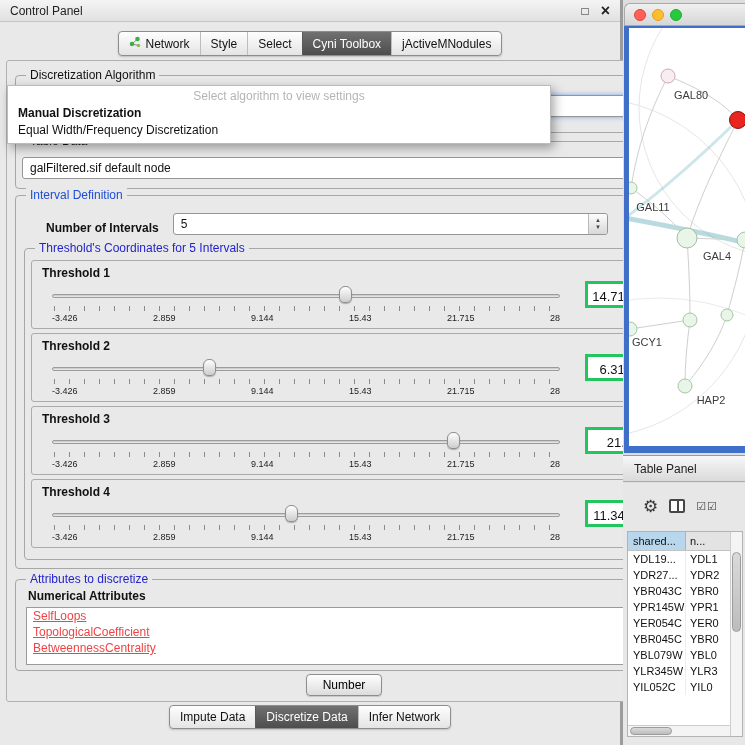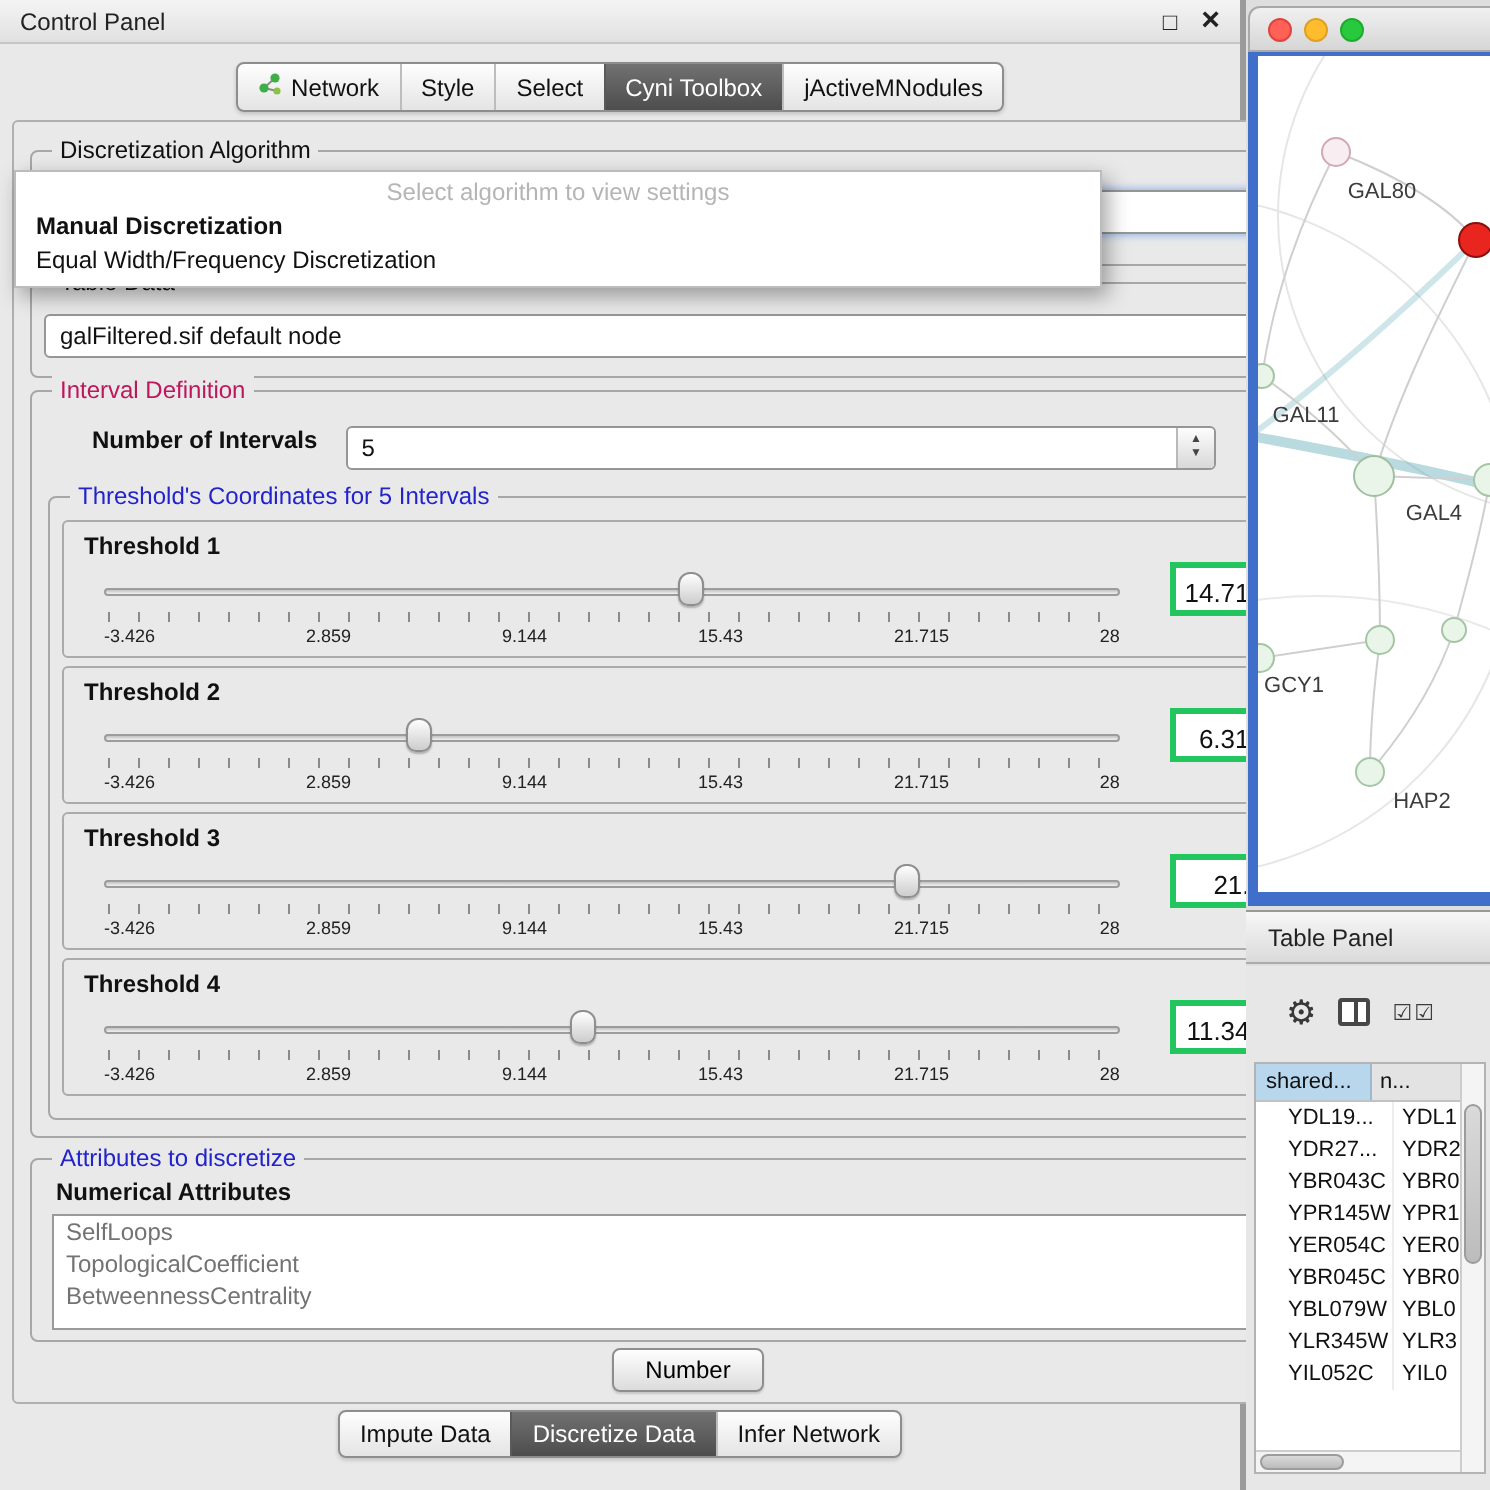--- a/index.html
+++ b/index.html
@@ -22,21 +22,21 @@
   .seg .tab { padding:4px 10px; font-size:12px; color:#111; border-left:1px solid #bdbdbd;
     display:flex; align-items:center; gap:5px; white-space:nowrap; }
   .seg .tab:first-child { border-left:none; }
   .seg .tab.selected { background:linear-gradient(#717171,#4d4d4d); color:#fff; border-left-color:#5a5a5a; }
 
   .cp-body { position:absolute; left:6px; top:60px; width:676px; height:642px;
     border:1px solid #b0b0b0; border-radius:3px; background:#e9e9e9; }
 
   .group { position:absolute; border:1px solid #a7a7a7; border-radius:4px; }
   .gl { position:absolute; top:-8px; left:10px; background:#e9e9e9; padding:0 4px; font-size:12px; color:#111; white-space:nowrap; }
-  .gl.green { color:#be185d; }
+  .gl.green { color:#1d4ed8; }
   .gl.blue  { color:#2323cc; }
 
   .combo { position:relative; background:#fff; border:1px solid #969696; border-radius:3px;
     height:22px; font-size:12px; line-height:20px; padding:0 26px 0 7px; color:#111;
     white-space:nowrap; overflow:hidden; }
   .cap { position:absolute; right:0; top:0; bottom:0; width:19px; border-radius:0 2px 2px 0;
     display:flex; flex-direction:column; align-items:center; justify-content:center;
     font-size:6px; line-height:7px; }
   .cap.blue { background:linear-gradient(#8cb2f2,#3a66c8); color:#fff; }
   .cap.gray { background:linear-gradient(#fdfdfd,#d8d8d8); color:#444; border-left:1px solid #b9b9b9; }
@@ -47,21 +47,21 @@
   .overlay { position:absolute; left:0; top:24px; width:544px; z-index:40; background:#fff;
     border:1px solid #bcbcbc; box-shadow:3px 4px 10px rgba(0,0,0,.35); padding-bottom:4px; }
   .overlay .ph  { text-align:center; color:#b5b5b5; font-size:12px; padding:3px 0 2px; }
   .overlay .opt { font-size:12px; padding:1px 10px 2px; }
   .overlay .opt.bold { font-weight:bold; }
 
   .td-group { left:8px; right:8px; top:80px; height:48px; }
   .td-combo { position:absolute; left:6px; right:6px; top:15px; }
 
   .iv-group { left:8px; right:8px; top:134px; height:374px; }
-  .iv-row { position:absolute; left:30px; right:64px; top:17px; height:22px; display:flex; align-items:flex-start; gap:14px; }
+  .iv-row { position:absolute; left:30px; right:64px; top:17px; height:22px; display:flex; align-items:flex-end; gap:14px; }
   .iv-label { font-weight:bold; font-size:12px; white-space:nowrap; }
   .iv-combo { flex:1; }
 
   .thr-group { position:absolute; left:8px; right:12px; top:52px; bottom:8px;
     border:1px solid #a7a7a7; border-radius:4px; }
   .thr-list { position:absolute; left:6px; right:6px; top:11px; bottom:4px; }
 
   .threshold { position:relative; height:69px; margin-bottom:4px;
     border:1px solid #ababab; border-radius:3px; background:#e9e9e9; }
   .th-label { position:absolute; top:5px; left:10px; font-weight:bold; font-size:12px; }
@@ -75,21 +75,21 @@
     background:repeating-linear-gradient(to right,#8a8a8a 0 1px,transparent 1px 15px); }
   .scale { position:absolute; left:0; right:0; top:28px; display:flex; justify-content:space-between;
     font-size:9px; color:#222; }
   .th-value { position:absolute; right:11px; top:20px; width:56px; height:27px; background:#fff;
     border:3px solid #22c55e; font-size:13px; text-align:right; line-height:25px; padding-right:6px; }
 
   .attr-group { left:8px; right:8px; top:518px; height:92px; }
   .attr-title { position:absolute; top:9px; left:12px; font-weight:bold; font-size:12px; }
   .attr-list { position:absolute; left:10px; right:12px; top:27px; height:58px;
     background:#fff; border:1px solid #9a9a9a; overflow:hidden; }
-  .attr-item { font-size:12px; line-height:16px; padding-left:6px; color:#737373; white-space:nowrap; }
+  .attr-item { font-size:12px; line-height:16px; padding-left:6px; color:#ef4444; white-space:nowrap;text-decoration:underline; }
   .vscroll { position:absolute; right:0; top:0; bottom:0; width:13px; background:#f2f2f2; border-left:1px solid #cfcfcf; }
   .vthumb  { position:absolute; left:1px; right:1px; top:1px; height:30px;
     background:linear-gradient(#dcdcdc,#b8b8b8); border:1px solid #999; border-radius:5px; }
 
   .apply-row { position:absolute; left:0; right:0; top:613px; display:flex; justify-content:center; }
   .btn { padding:3px 16px; font-size:12px; background:linear-gradient(#fefefe,#dcdcdc);
     border:1px solid #8e8e8e; border-radius:4px; box-shadow:0 1px 1px rgba(0,0,0,.15); }
 
   .cp-bottom-tabs { position:absolute; top:705px; left:0; right:0; display:flex; justify-content:center; }
 
@@ -118,21 +118,21 @@
   .col-icon::after { content:''; position:absolute; left:50%; top:0; bottom:0; width:2px; background:#474747; }
   .checks { font-size:11px; color:#3c3c3c; letter-spacing:1px; white-space:nowrap; }
 
   .tp-table { position:absolute; top:48px; left:4px; right:2px; bottom:8px;
     background:#fff; border:1px solid #b3b3b3; overflow:hidden; }
   .thead { display:flex; height:19px; border-bottom:1px solid #c2c2c2; font-size:11px; margin-right:12px; }
   .thc { line-height:19px; overflow:hidden; white-space:nowrap; }
   .thc.c1 { width:58px; padding-left:5px; background:#b9d7ec; border-right:1px solid #9fb9cc; }
   .thc.c2 { flex:1; padding-left:4px; background:#e3e3e3; }
   .tbody { margin-right:12px; }
-  .trow { display:flex; height:16px; font-size:11px;padding-left:11px; }
+  .trow { display:flex; height:16px; font-size:11px; }
   .tcell { line-height:16px; overflow:hidden; white-space:nowrap; }
   .tcell.c1 { width:58px; padding-left:5px; border-right:1px solid #ededed; }
   .tcell.c2 { flex:1; padding-left:4px; }
   .tp-vscroll { position:absolute; right:0; top:0; bottom:0; width:12px; background:#f4f4f4; border-left:1px solid #cdcdcd; }
   .tp-vthumb { position:absolute; left:1px; right:1px; top:20px; height:80px;
     background:linear-gradient(#dadada,#bcbcbc); border:1px solid #9c9c9c; border-radius:5px; }
   .tp-hscroll { position:absolute; left:0; right:12px; bottom:0; height:11px; background:#f4f4f4; border-top:1px solid #cdcdcd; }
   .tp-hthumb { position:absolute; top:1px; bottom:1px; left:2px; width:42px;
     background:linear-gradient(#dadada,#bcbcbc); border:1px solid #9c9c9c; border-radius:5px; }
 </style>

